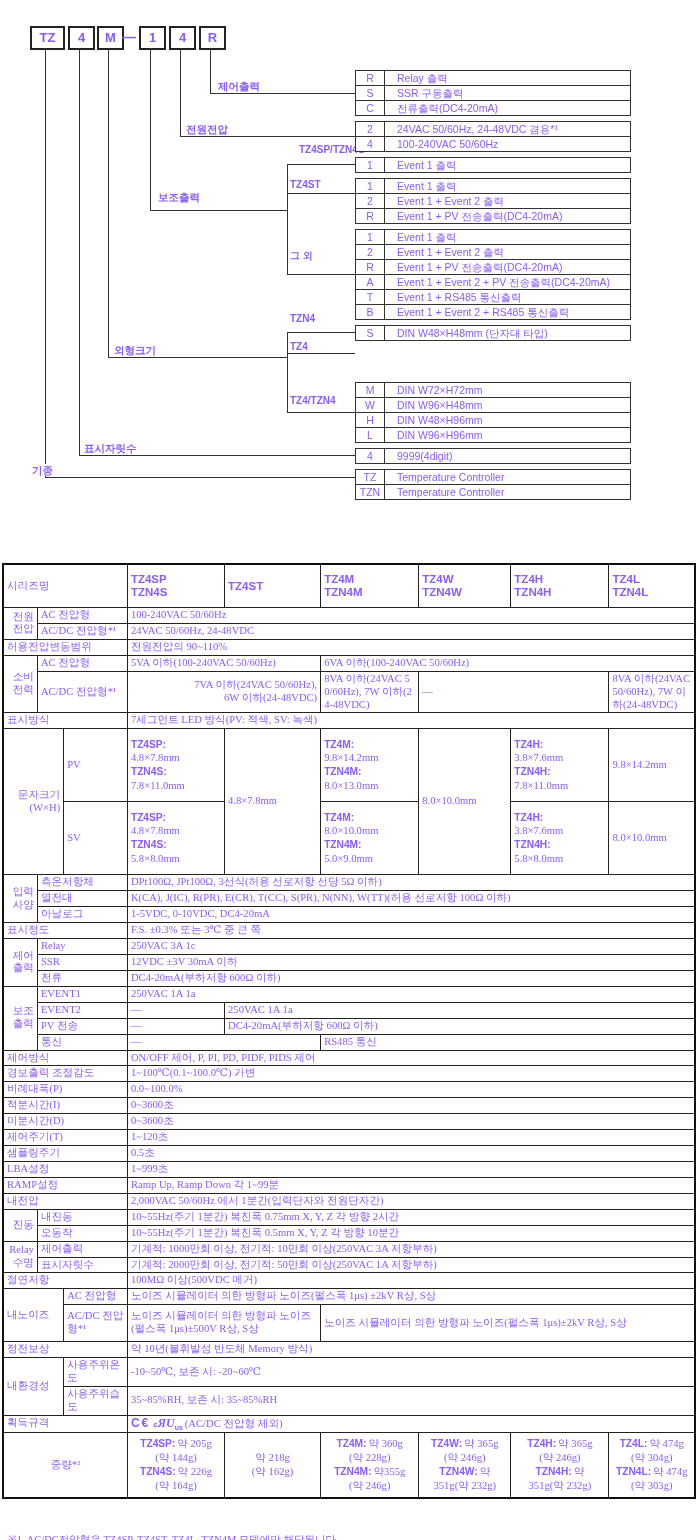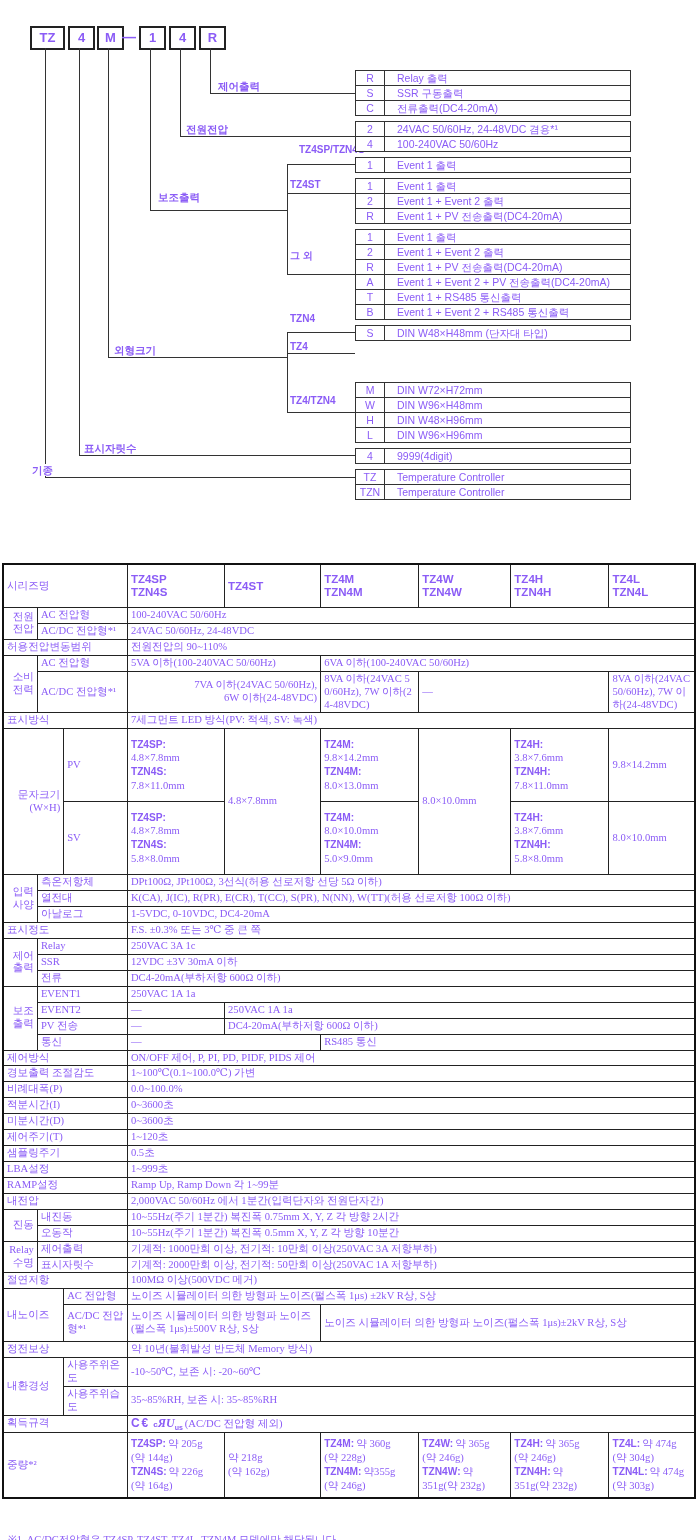--- a/index.html
+++ b/index.html
@@ -29,21 +29,21 @@
   .specwrap{position:absolute;left:2px;top:563px;width:695px;}
   table.spec{border-collapse:collapse;width:694px;table-layout:fixed;
              font:10.6px/1.22 "Liberation Serif","DejaVu Serif",serif;padding-left:32px;}
   table.spec td{border:1px solid #222;padding:1px 3px;vertical-align:middle;
                 overflow:hidden;word-break:break-all;}
   table.spec{border:2px solid #111;}
   .pre{white-space:pre-line;text-align:right;}
   tr.hdr td{height:40px;vertical-align:middle;}
   .mname{font:bold 11.5px/13px "Liberation Sans","DejaVu Sans",sans-serif;white-space:pre-line;}
   tr.char td{height:70px;vertical-align:middle;}
-  tr.wrow td{height:62px;vertical-align:middle;}
+  tr.wrow td{height:62px;vertical-align:middle;text-align:center;}
   tr.n2 td{height:34px;}
   .ln b,.mn{font:bold 10.2px/13px "Liberation Sans","DejaVu Sans",sans-serif;}
   .ln{white-space:nowrap;}
   .ln b:not(:empty){margin-right:2px;}
   .ce{font:bold 12px/12px "Liberation Sans",sans-serif;letter-spacing:2px;margin-right:3px;}
   .ulc{font:bold 8px/8px "Liberation Sans",sans-serif;}
   .ulm{font:bold italic 12px/12px "Liberation Serif",serif;}
   .ulsub{font:bold 7px "Liberation Sans",sans-serif;vertical-align:sub;margin-right:2px;}
   .bnotes{margin-top:6px;font:10.5px/14px "Liberation Serif","DejaVu Serif",serif;
           padding-left:6px;white-space:pre-wrap;}

